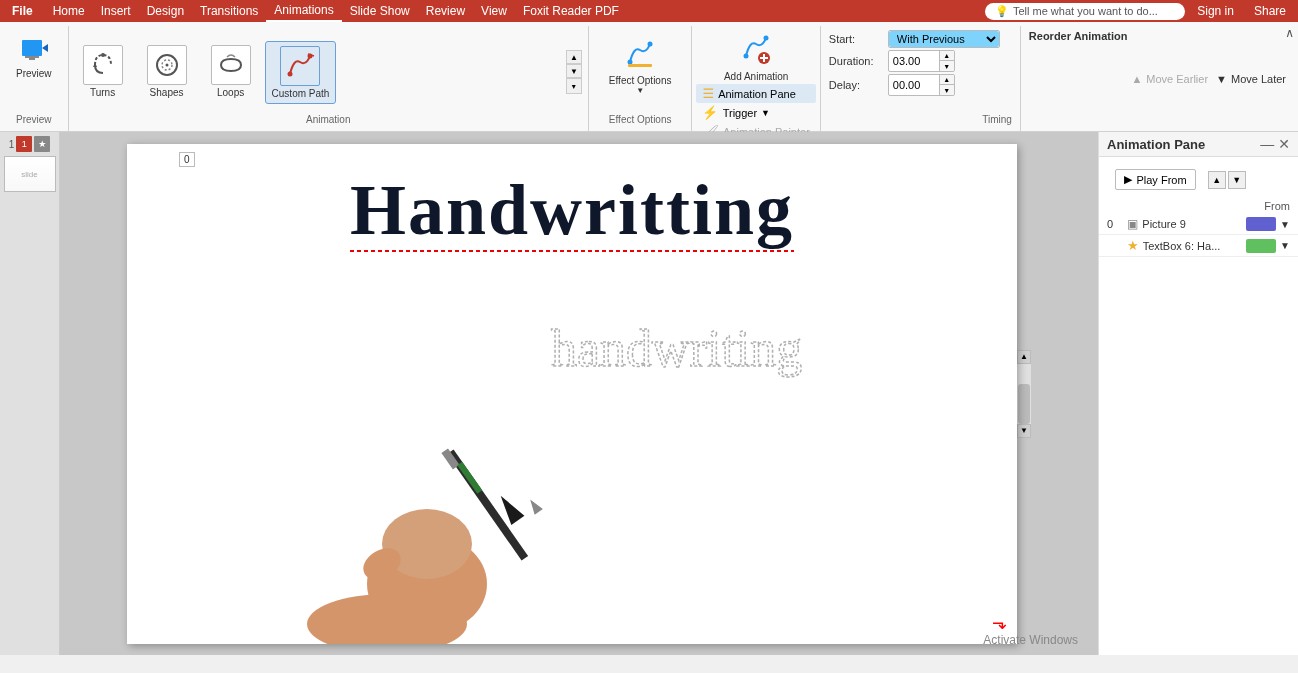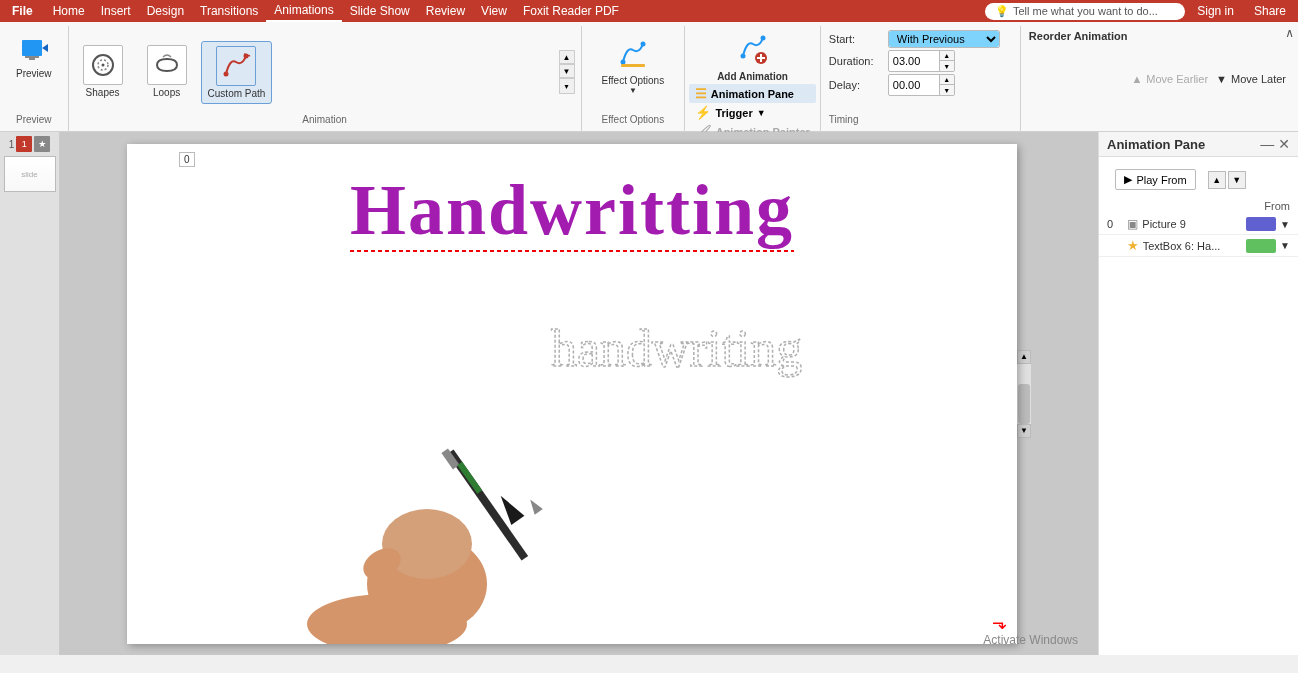--- a/index.html
+++ b/index.html
@@ -192,21 +192,20 @@
       padding: 8px 12px;
     }
 
     
     .advanced-section {
       display: flex;
       flex-direction: column;
       padding: 4px 4px;
       border-right: 1px solid #d0d0d0;
       min-width: 120px;
-      font-weight: bold;
     }
     .advanced-btn {
       display: flex;
       flex-direction: column;
       align-items: center;
       cursor: pointer;
       padding: 4px 8px;
       border-radius: 3px;
     }
     .advanced-pane-btn {
@@ -372,21 +371,21 @@
       flex-direction: column;
       align-items: center;
       justify-content: flex-start;
       padding-top: 30px;
       position: relative;
     }
     .handwriting-title {
       font-family: 'Brush Script MT', 'Comic Sans MS', cursive;
       font-size: 72px;
       font-weight: bold;
-      color: #a21caf;
+      color: #0f172a;
       letter-spacing: 2px;
       text-shadow: none;
       position: relative;
       z-index: 2;
       line-height: 1;
     }
     .red-underline {
       position: absolute;
       bottom: -6px;
       left: 0;
@@ -624,20 +623,31 @@
       </div>
       <span class="btn-label">Preview</span>
     </div>
     <div class="ribbon-section-label">Preview</div>
   </div>
 
   <div class="animation-section">
     <div style="display:flex; align-items:center; gap:2px; flex:1;">
       <div class="animation-grid">
 
+        <div class="anim-item">
+          <div class="anim-icon">
+            <svg width="32" height="32" viewBox="0 0 32 32">
+              <path d="M8,16 Q8,6 16,6 Q24,6 24,16" fill="none" stroke="#555" stroke-width="2" stroke-dasharray="3,2"></path>
+              <path d="M16,24 Q8,24 8,16" fill="none" stroke="#555" stroke-width="2"></path>
+              <circle cx="16" cy="6" r="2" fill="#555"></circle>
+              <polygon points="8,14 6,18 10,18" fill="#555"></polygon>
+            </svg>
+          </div>
+          <span class="anim-label">Turns</span>
+        </div>
 
         <div class="anim-item">
           <div class="anim-icon">
             <svg width="32" height="32" viewBox="0 0 32 32">
               <circle cx="16" cy="16" r="10" fill="none" stroke="#555" stroke-width="2"></circle>
               <circle cx="16" cy="16" r="5" fill="none" stroke="#888" stroke-width="1.5" stroke-dasharray="2,2"></circle>
               <circle cx="16" cy="16" r="1.5" fill="#555"></circle>
             </svg>
           </div>
           <span class="anim-label">Shapes</span>
@@ -752,21 +762,21 @@
     <div class="timing-row">
       <span class="timing-label">Delay:</span>
       <div class="timing-input">
         <input type="text" value="00.00" style="">
         <div class="timing-spinner">
           <button class="spin-btn">▲</button>
           <button class="spin-btn">▼</button>
         </div>
       </div>
     </div>
-    <div style="font-size:10px; color:#666; margin-top:auto; padding-bottom:2px; text-align:left;">Timing</div>
+    <div style="font-size:10px; color:#666; margin-top:auto; padding-bottom:2px; text-align:right;">Timing</div>
   </div>
 
   <div class="reorder-section">
     <div class="reorder-title">Reorder Animation</div>
     <div class="reorder-btn disabled">
       <span style="color:#aaa;">▲</span>
       <span>Move Earlier</span>
     </div>
     <div class="reorder-btn">
       <span>▼</span>

